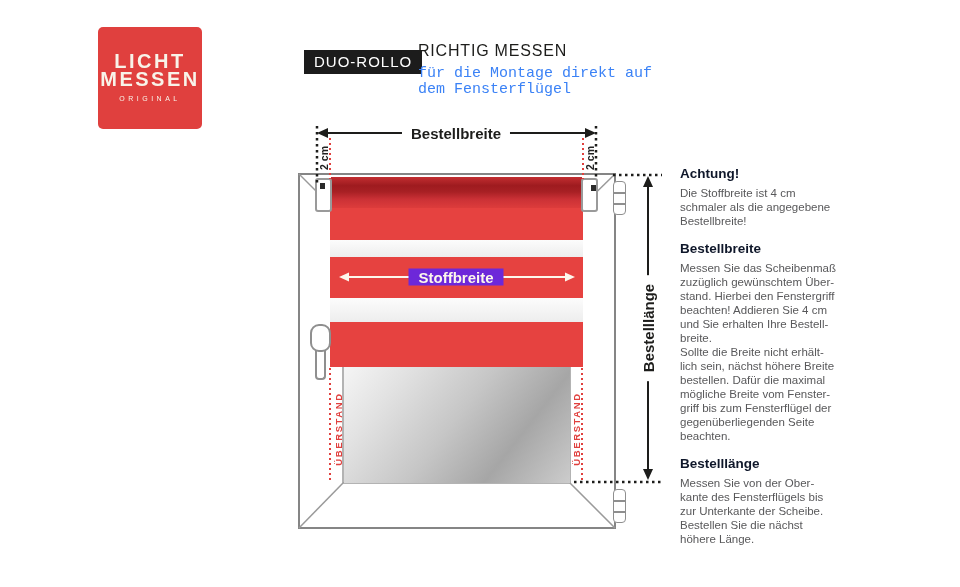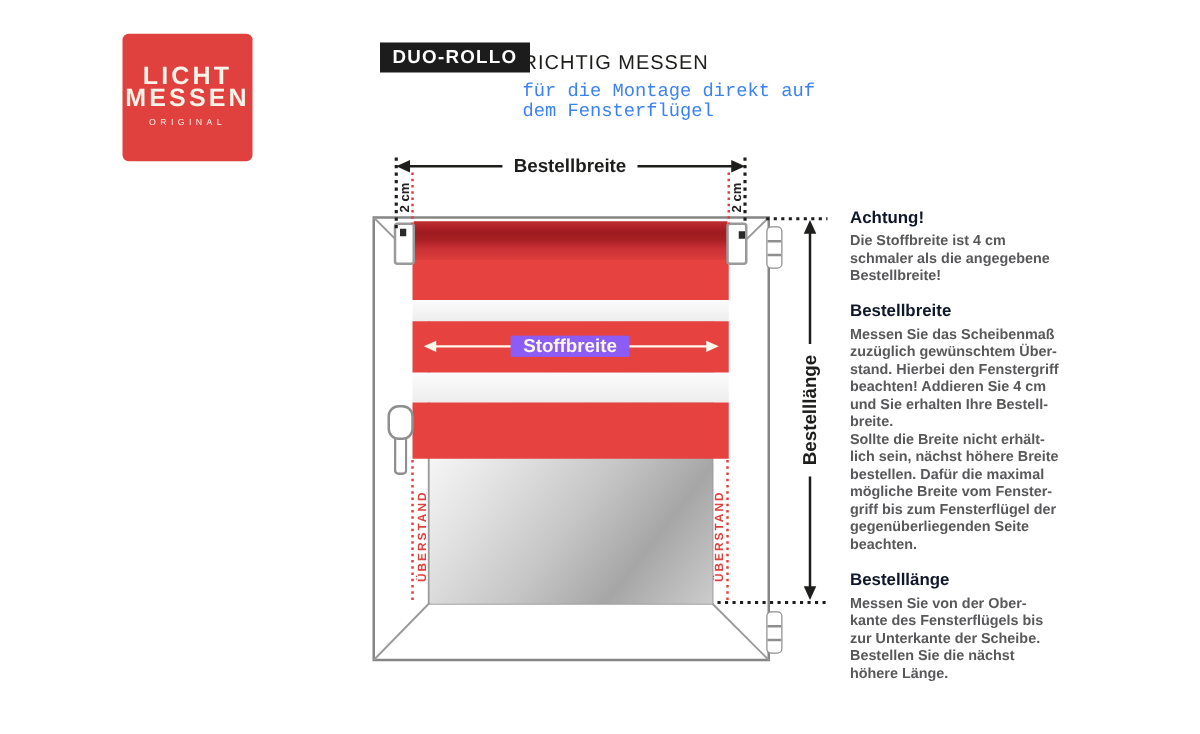--- a/index.html
+++ b/index.html
@@ -9,22 +9,22 @@
   #stage { position:relative; width:960px; height:587px; background:#fff; }
 
   
   .logo { left:98px; top:27px; width:104px; height:102px; background:#e0403e;
           border-radius:5px; text-align:center; color:#f8f3e9; }
   .logo-line { font-weight:700; font-size:20px; letter-spacing:2.5px; line-height:18px; }
   .logo-line.first { margin-top:25px; }
   .logo-sub { margin-top:7px; font-size:7px; letter-spacing:3.5px; font-weight:400; }
 
   
-  .badge { left:304px; top:34px; height:24px; background:#1c1c1c; color:#ffffff;
-           font-weight:700; font-size:15px; letter-spacing:1px; line-height:24px;
+  .badge { left:304px; top:50px; height:24px; background:#1c1c1c; color:#ffffff;
+           font-weight:400; font-size:15px; letter-spacing:1px; line-height:24px;
            padding:0 10px; }
   .title { left:418px; top:42px; font-weight:400; font-size:16px; letter-spacing:0.8px;
            color:#1d1d1b; }
   .subtitle { left:418px; top:66px; font-size:15px; color:#3b82f6; line-height:15.5px;
               white-space:pre-line;font-family:Liberation Mono, monospace; }
 
   
   .glass { left:344px; top:219px; width:226px; height:264px;
            background:linear-gradient(128deg,#f0f0f0 4%,#fbfbfb 22%,#e2e2e2 42%,
                       #c6c6c6 62%,#a6a6a6 80%,#cccccc 100%); }
@@ -52,34 +52,34 @@
   .hinge.top { top:181px; } .hinge.bottom { top:489px; }
   .hinge-div { left:0; width:100%; height:1.5px; background:#8f8f8f; position:absolute; }
 
   
   .measure-label { font-weight:700; font-size:15px; color:#1d1d1b; background:#fff;
                    padding:0 9px; white-space:nowrap; transform:translate(-50%,-50%); }
   .lbl-bestellbreite { left:456px; top:133px; }
   .lbl-bestelllaenge { left:648px; top:328px;
                        transform:translate(-50%,-50%) rotate(-90deg); }
   .lbl-stoffbreite { left:456px; top:277px; font-weight:700; font-size:15px;
-                     color:#fdf7ec; background:#8b5cf6; padding:0 10px; white-space:nowrap;
+                     color:#fdf7ec; background:#6d28d9; padding:0 10px; white-space:nowrap;
                      transform:translate(-50%,-50%); }
   .two-cm { font-size:10.5px; font-weight:700; color:#222; white-space:nowrap;
             transform:translate(-50%,-50%) rotate(-90deg); }
   .two-cm.left { left:324px; top:158px; } .two-cm.right { left:590px; top:158px; }
   .ueberstand { font-size:9.5px; font-weight:700; letter-spacing:1.6px; color:#e0403e;
                 white-space:nowrap; transform:translate(-50%,-50%) rotate(-90deg); }
   .ueberstand.left { left:338px; top:429px; } .ueberstand.right { left:576px; top:429px; }
 
   
   .sidebar { left:680px; top:166px; width:190px; }
   .sb-heading { font-weight:700; font-size:13.5px; color:#0f172a; margin-bottom:5px; }
   .sb-body { font-size:11.5px; color:#58585a; line-height:14px; white-space:pre-line;
-             margin-bottom:13px;font-weight:bold; }
+             margin-bottom:13px; }
 
   svg.layer { position:absolute; left:0; top:0; }
 </style>
 </head>
 <body>
 
 <div id="stage">
 
   <div class="abs logo">
     <div class="logo-line first">LICHT</div>

